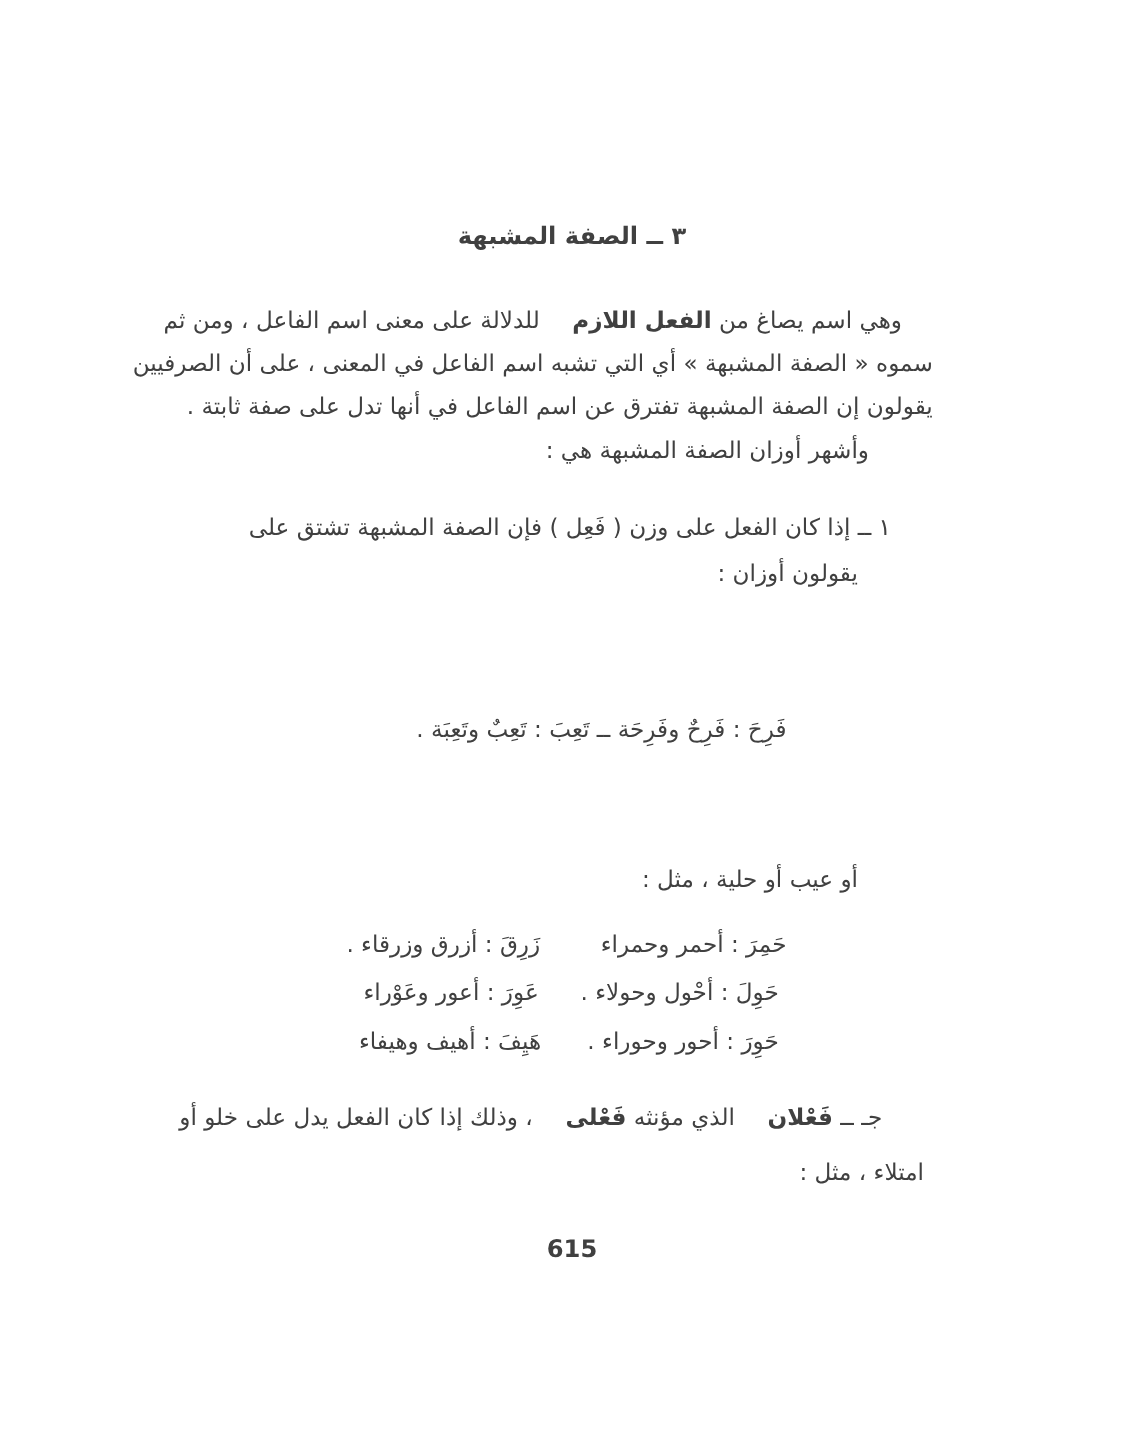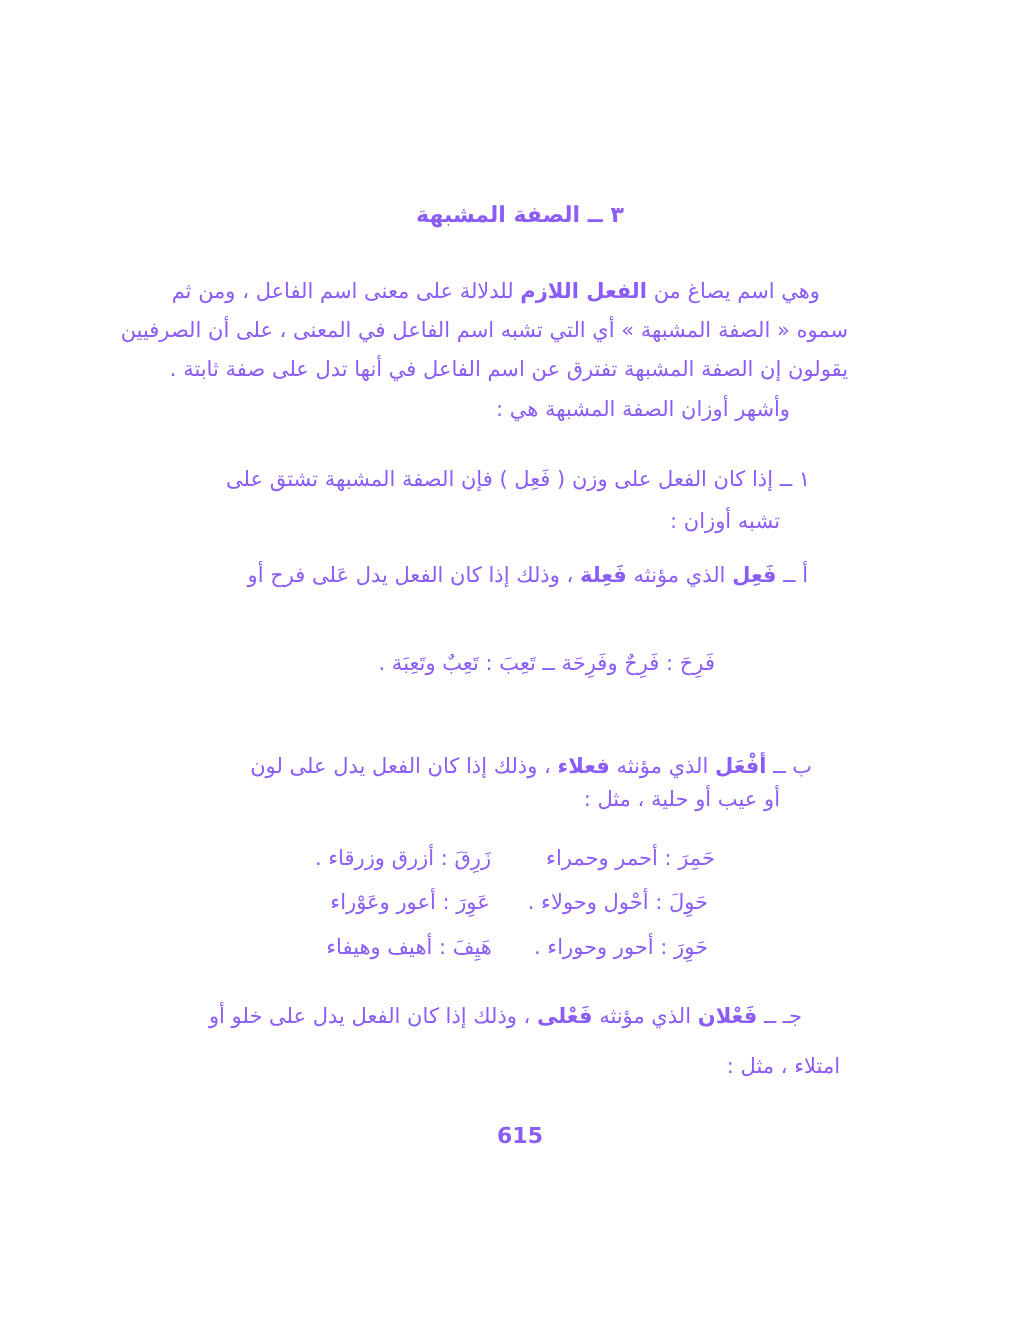--- a/index.html
+++ b/index.html
@@ -7,32 +7,32 @@
     padding: 0;
     background: #ffffff;
   }
   .page {
     position: relative;
     width: 1020px;
     height: 1320px;
     background: #ffffff;
     font-family: "DejaVu Sans", sans-serif;
     direction: rtl;
-    color: #8b5cf6;
+    color: #404040;
     overflow: hidden;
   }
   .line {
     position: absolute;
     white-space: nowrap;
     font-size: 21px;
     line-height: 1.3;
     text-align: right;
     letter-spacing: 0px;
   }
-  .bold { font-weight: 700; }
+  .bold { font-weight: 700; margin-left: 23px; }
   .title-line {
     position: absolute;
     left: 185px;
     width: 670px;
     text-align: center;
     font-size: 22px;
     font-weight: 700;
     white-space: nowrap;
   }
   .pagenum-line {
@@ -66,31 +66,25 @@
   <div class="title-line" style="top:203px">٣ ــ الصفة المشبهة</div>
 
   <div class="line" style="top:278px; right:200px">
     <span>وهي اسم يصاغ من </span><span class="bold">الفعل اللازم</span><span> للدلالة على معنى اسم الفاعل ، ومن ثم</span>
   </div>
   <div class="line" style="top:317px; right:172px">سموه « الصفة المشبهة » أي التي تشبه اسم الفاعل في المعنى ، على أن الصرفيين</div>
   <div class="line" style="top:356px; right:172px">يقولون إن الصفة المشبهة تفترق عن اسم الفاعل في أنها تدل على صفة ثابتة .</div>
   <div class="line" style="top:396px; right:230px">وأشهر أوزان الصفة المشبهة هي :</div>
 
   <div class="line" style="top:466px; right:210px">١ ــ إذا كان الفعل على وزن ( فَعِل ) فإن الصفة المشبهة تشتق على</div>
-  <div class="line" style="top:508px; right:240px">تشبه أوزان :</div>
+  <div class="line" style="top:508px; right:240px">يقولون أوزان :</div>
 
-  <div class="line" style="top:562px; right:212px">
-    <span>أ ــ </span><span class="bold">فَعِل</span><span> الذي مؤنثه </span><span class="bold">فَعِلة</span><span> ، وذلك إذا كان الفعل يدل عَلى فرح أو</span>
-  </div>
 
   <div class="line" style="top:650px; right:305px">فَرِحَ : فَرِحٌ وفَرِحَة ــ تَعِبَ : تَعِبٌ وتَعِبَة .</div>
 
-  <div class="line" style="top:753px; right:208px">
-    <span>ب ــ </span><span class="bold">أفْعَل</span><span> الذي مؤنثه </span><span class="bold">فعلاء</span><span> ، وذلك إذا كان الفعل يدل على لون</span>
-  </div>
   <div class="line" style="top:786px; right:240px">أو عيب أو حلية ، مثل :</div>
 
   <div class="ex-row gap-lg" style="top:846px; right:305px">
     <span>حَمِرَ : أحمر وحمراء</span>
     <span>زَرِقَ : أزرق وزرقاء .</span>
   </div>
   <div class="ex-row gap-sm" style="top:890px; right:312px">
     <span>حَوِلَ : أحْول وحولاء .</span>
     <span>عَوِرَ : أعور وعَوْراء</span>
   </div>

